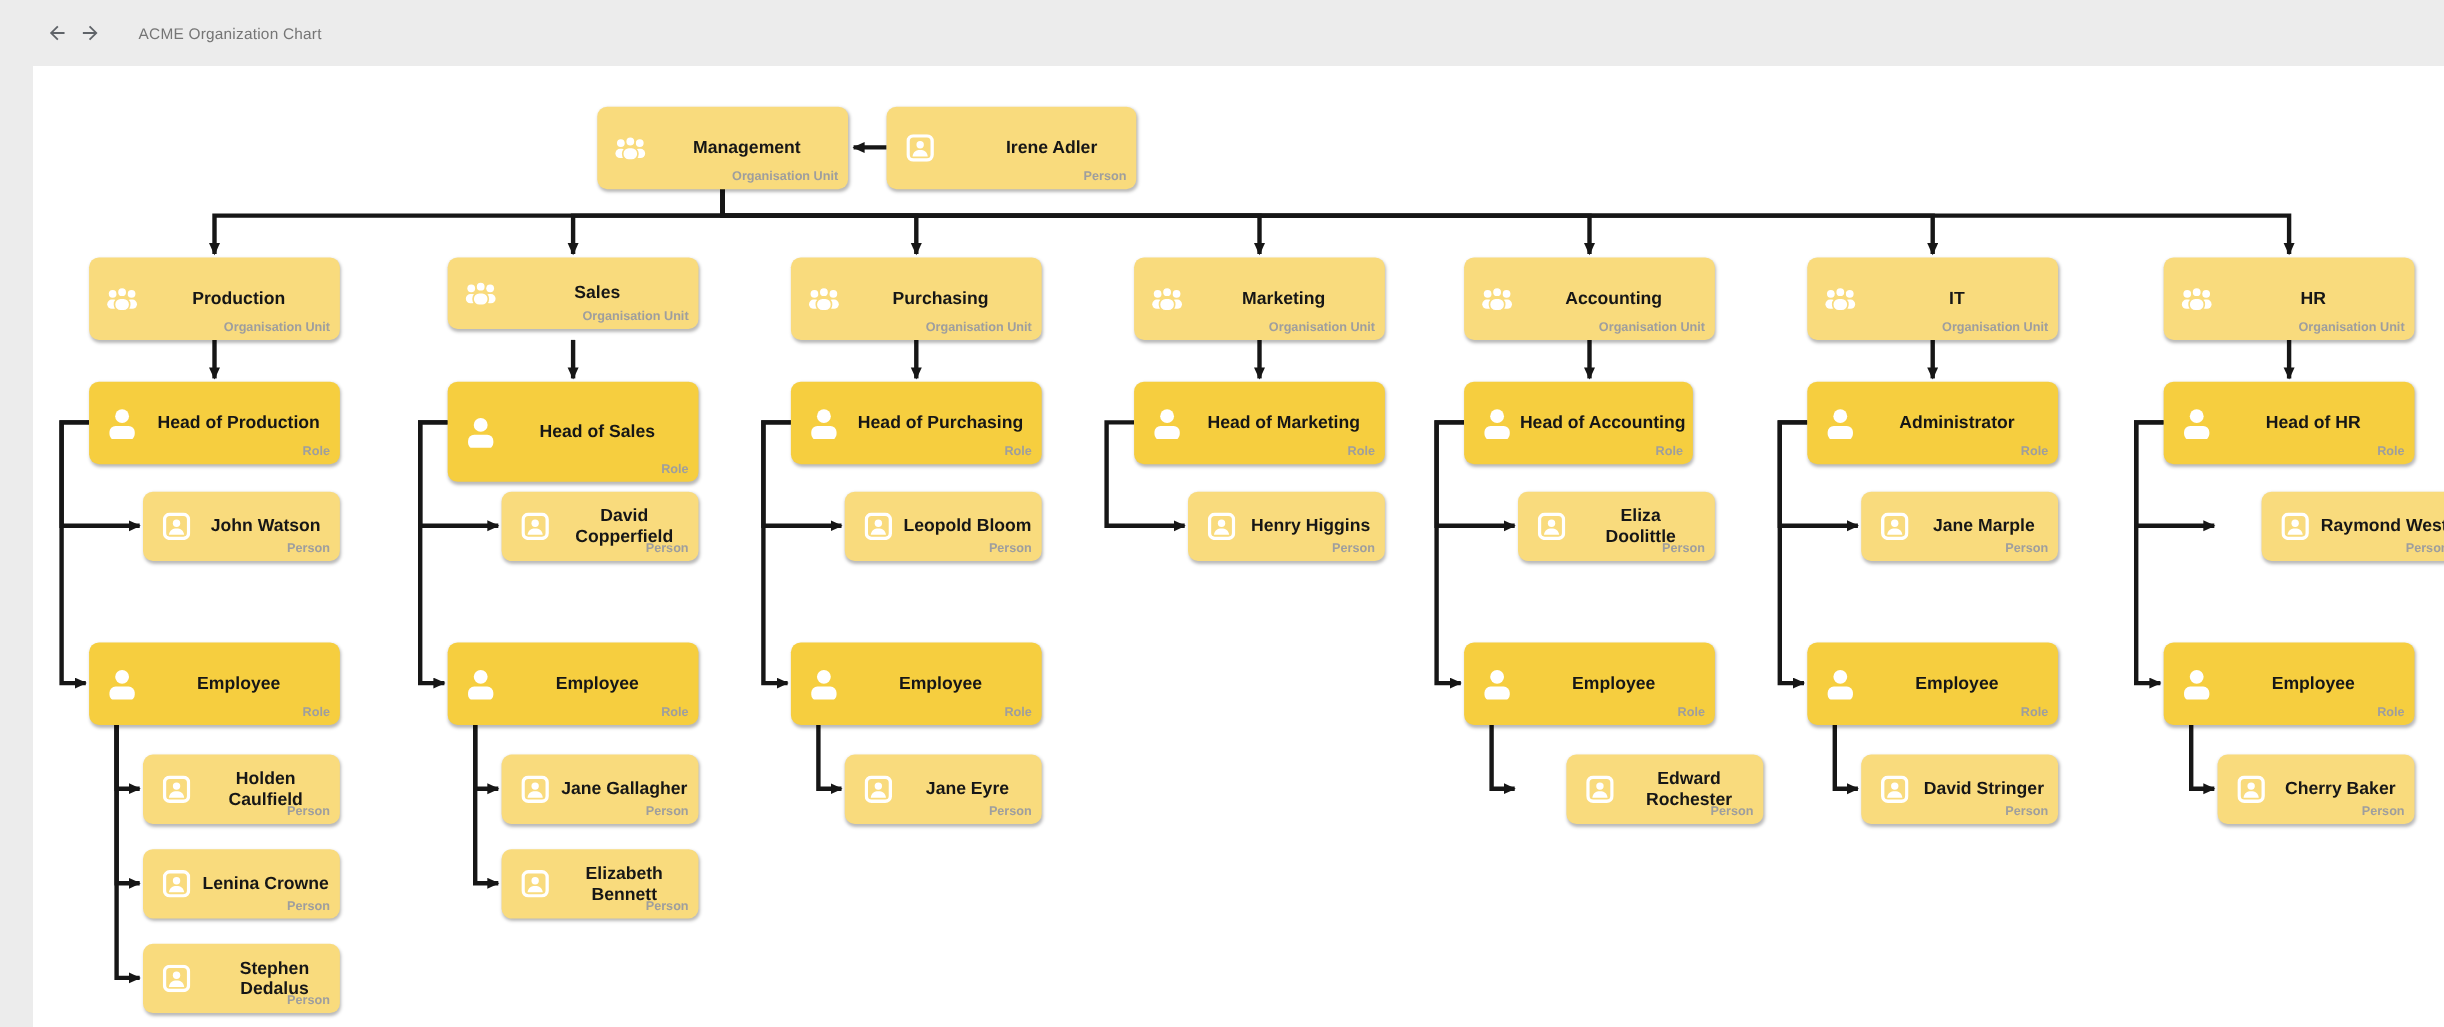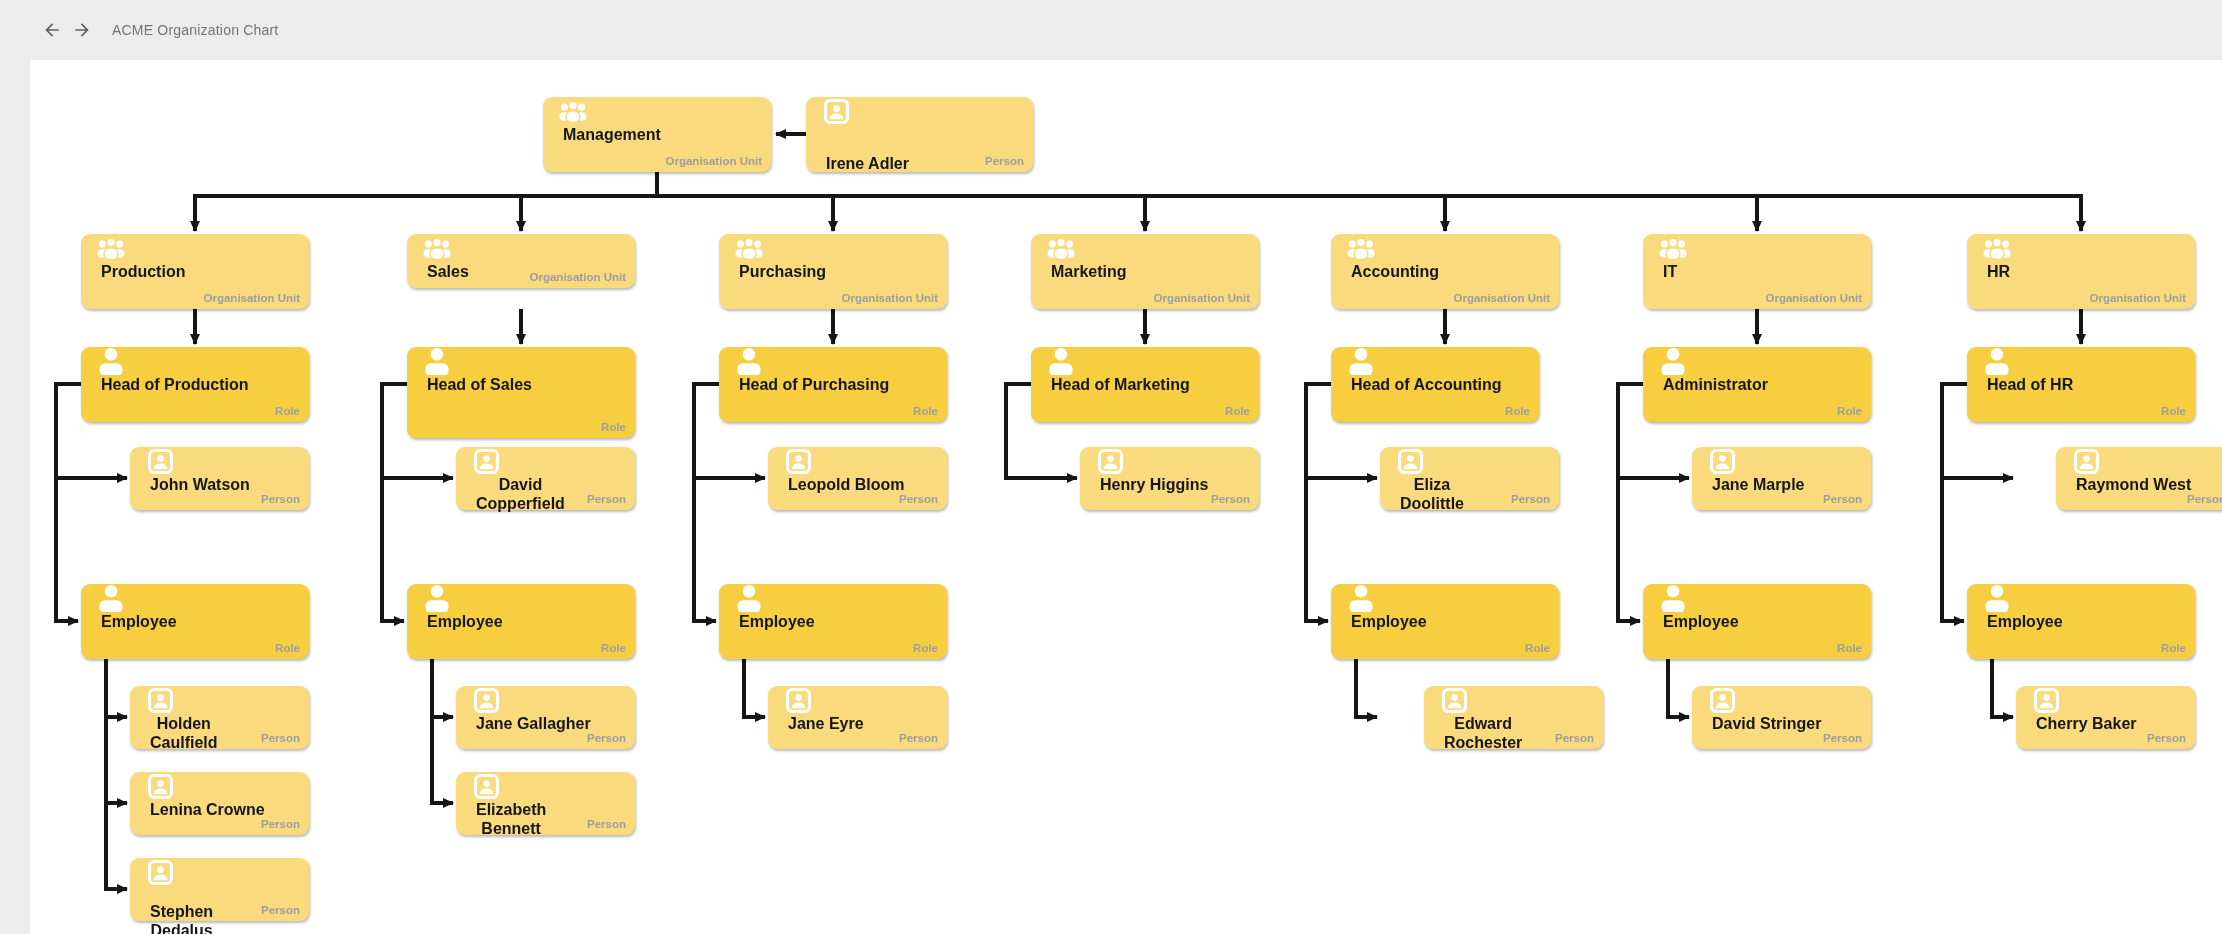--- a/index.html
+++ b/index.html
@@ -7,43 +7,42 @@
   body { font-family:"Liberation Sans", sans-serif; background:var(--page-bg,#ECECEC); position:relative; }
 
   
   .topbar {
     position:absolute; left:0; top:0; width:2222px; height:60px;
     background:var(--page-bg,#ECECEC);
     display:flex; align-items:center; padding-left:42px; z-index:5;
   }
   .nav-btn { width:20px; height:20px; margin-right:10px; cursor:pointer; display:flex; align-items:center; justify-content:center; }
   .nav-btn svg { width:20px; height:20px; fill:var(--topbar-icon,#5F6368); }
-  .doc-title { margin-left:10px; font-size:14px; color:var(--topbar-text,#757575); letter-spacing:.2px; }
+  .doc-title { margin-left:24px; font-size:14px; color:var(--topbar-text,#757575); letter-spacing:.2px; }
 
   
   .canvas-bg {
     position:absolute; left:30px; top:60px; right:0; bottom:0;
     background:var(--canvas-bg,#FFFFFF); z-index:0;
   }
   #edges-layer {
     position:absolute; left:0; top:0; width:2222px; height:934px;
     z-index:1; pointer-events:none;
   }
   #edges-layer polyline { fill:none; stroke:var(--connector,#161616); stroke-width:4; }
 
   #nodes-layer { position:absolute; left:0; top:0; z-index:2; }
 
   
   .node {
     position:absolute; border-radius:9px;
-    display:flex; align-items:flex-start;
+    display:flex; align-items:center;
     padding-left:16px;
     box-shadow:1px 2px 3px rgba(0,0,0,.28);
     cursor:pointer;
-    flex-direction:column;
   }
   .node.unit   { background:var(--unit-fill,#F9DB7D); }
   .node.role   { background:var(--role-fill,#F6CE3F); }
   .node.person { background:var(--person-fill,#F9DB7D); }
 
   .icon-box { width:28px; flex:0 0 28px; display:flex; align-items:center; justify-content:center; }
   .icon-box svg { display:block; }
 
   .node-title {
     flex:1; text-align:center; font-weight:bold; font-size:16px; line-height:19px;
@@ -153,21 +152,21 @@
           <rect x="0.5" y="13.4" width="10.6" height="9" rx="4.5"></rect>
           <circle cx="24.2" cy="7.8" r="3.8"></circle>
           <rect x="18.9" y="13.4" width="10.6" height="9" rx="4.5"></rect>
           <circle cx="15" cy="6.2" r="4.6" stroke="#F9DB7D" stroke-width="1.6"></circle>
           <rect x="7.6" y="12" width="14.8" height="12.4" rx="6" stroke="#F9DB7D" stroke-width="1.6"></rect>
         </svg>
       </span>
       <div class="node-title">Production</div>
       <div class="type-label">Organisation Unit</div>
     </div>
-    <div class="node unit" style="left: 407px; top: 234px; width: 228px; height: 54px;">
+    <div class="node unit" style="left: 407px; top: 234px; width: 228px; height: 65px;">
       <span class="icon-box">
         <svg width="30" height="25" viewBox="0 0 30 25" fill="#fff">
           <circle cx="5.8" cy="7.8" r="3.8"></circle>
           <rect x="0.5" y="13.4" width="10.6" height="9" rx="4.5"></rect>
           <circle cx="24.2" cy="7.8" r="3.8"></circle>
           <rect x="18.9" y="13.4" width="10.6" height="9" rx="4.5"></rect>
           <circle cx="15" cy="6.2" r="4.6" stroke="#F9DB7D" stroke-width="1.6"></circle>
           <rect x="7.6" y="12" width="14.8" height="12.4" rx="6" stroke="#F9DB7D" stroke-width="1.6"></rect>
         </svg>
       </span>

